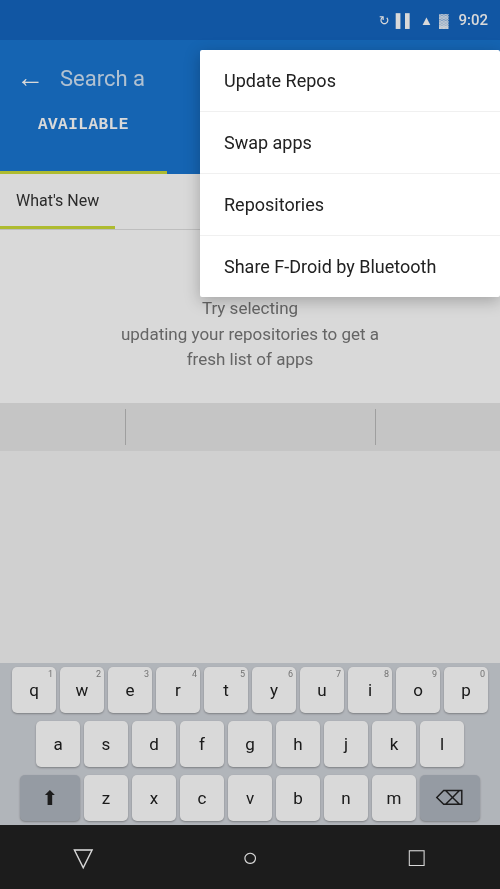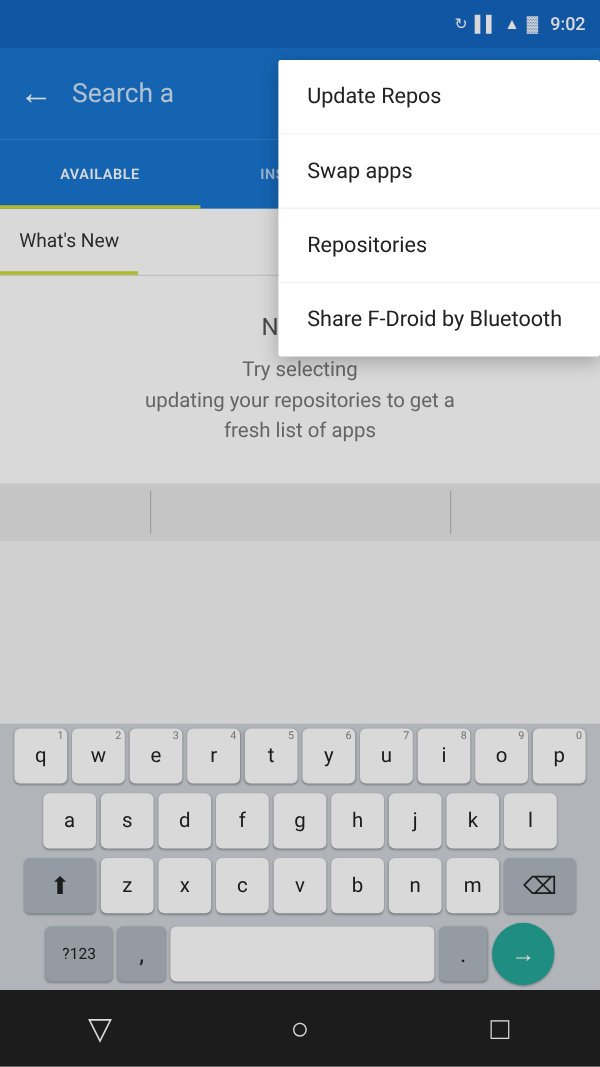--- a/index.html
+++ b/index.html
@@ -63,28 +63,29 @@
     .tabs-bar {
       width: 100%;
       height: 58px;
       background: #1976d2;
       display: flex;
       align-items: stretch;
     }
     .tab {
       flex: 1;
       display: flex;
-      align-items: center;
+      align-items: flex-start;
       justify-content: center;
-      font-size: 12px;
+      font-size: 16px;
       font-weight: 600;
       color: rgba(255,255,255,0.7);
       cursor: pointer;
       position: relative;
       letter-spacing: 0.5px;
+      font-family: Liberation Mono, monospace;
     }
     .tab.active {
       color: white;
     }
     .tab.active::after {
       content: '';
       position: absolute;
       bottom: 0;
       left: 0;
       right: 0;
@@ -134,21 +135,21 @@
       font-size: 17px;
       color: #777;
       line-height: 1.5;
     }
 
     
     .dropdown-menu {
       position: absolute;
       top: 50px;
       right: 0;
-      width: 268px;
+      width: 300px;
       background: white;
       box-shadow: 0 4px 16px rgba(0,0,0,0.25);
       z-index: 100;
       border-radius: 2px;
     }
     .menu-item {
       padding: 20px 24px;
       font-size: 18px;
       color: #212121;
       cursor: pointer;
@@ -386,26 +387,19 @@
     <div class="key">z</div>
     <div class="key">x</div>
     <div class="key">c</div>
     <div class="key">v</div>
     <div class="key">b</div>
     <div class="key">n</div>
     <div class="key">m</div>
     <div class="key key-del key-special">⌫</div>
   </div>
 
-  <div class="keyboard-row">
-    <div class="key key-123 key-special">?123</div>
-    <div class="key key-comma key-special">,</div>
-    <div class="key key-space"></div>
-    <div class="key key-period key-special">.</div>
-    <div class="key key-enter" style="border-radius:50%;width:52px;height:52px;max-width:52px;background:#26a69a;color:white;">→</div>
-  </div>
 </div>
 
 <div class="nav-bar">
   <div class="nav-btn">▽</div>
   <div class="nav-btn">○</div>
   <div class="nav-btn">□</div>
 </div>
 
 </body></html>

